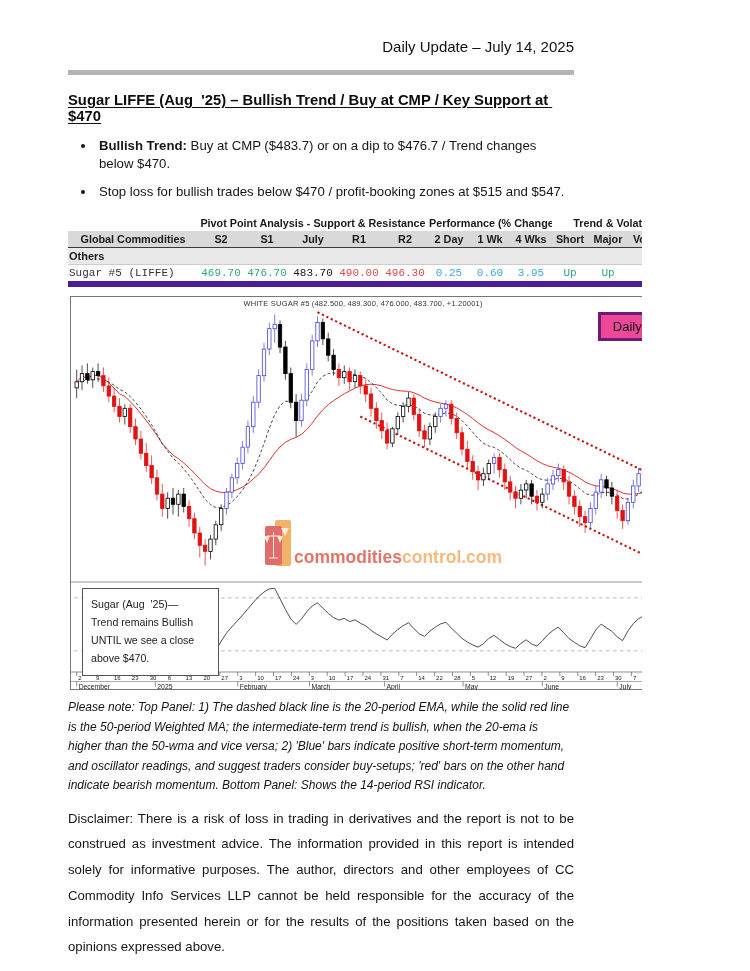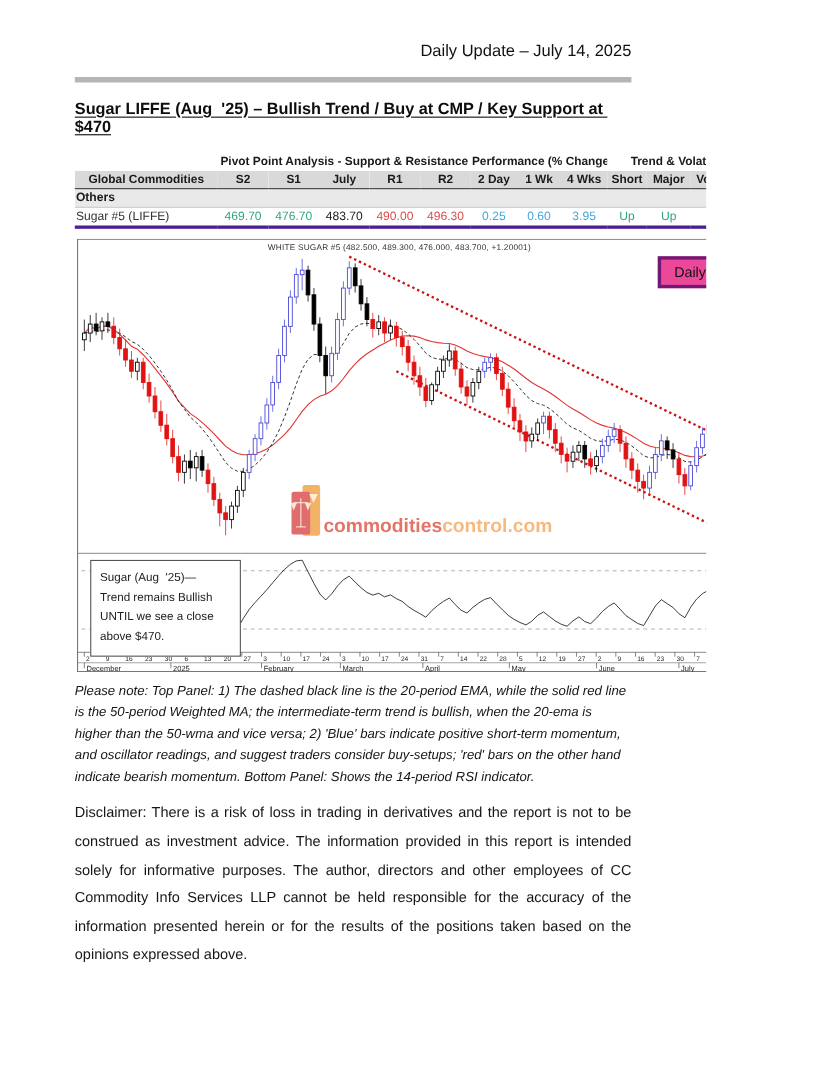--- a/index.html
+++ b/index.html
@@ -16,21 +16,21 @@
   ul.bullets li { font-size:13.2px; margin-bottom:10px; padding-left:3px; line-height:1.35; }
   ul.bullets .b { font-weight:bold; }
 
   table.pivot { margin:15px 0 0 68px; width:614px; border-collapse:collapse; table-layout:fixed;
     font-size:11px; color:#1a1a1a; }
   table.pivot td, table.pivot th { padding:2px 1px; font-weight:normal; overflow:hidden; white-space:nowrap; }
   tr.grouphead td { font-weight:bold; text-align:center; font-size:10.8px; }
   tr.colhead td { background:#d9d9d9; font-weight:bold; text-align:center; font-size:10.8px;
     border-bottom:1.5px solid #3a3a3a; }
   tr.section td { background:#e9e9e9; font-weight:bold; text-align:left; border-bottom:1px solid #cccccc; }
-  tr.datarow td { text-align:center; border-bottom:3px solid #4c1d95; }
+  tr.datarow td { text-align:center; border-bottom:6px solid #4c1d95;font-family:Liberation Mono, monospace; }
   tr.datarow td.name { text-align:left; color:#333; }
 
   .chart { position:relative; margin:9px 0 0 70px; width:622px; height:394px; background:#fff; }
   .chart svg { position:absolute; left:0; top:0; }
   .chart-title { position:absolute; left:4px; top:3px; width:578px; text-align:center;
     font-size:7.5px; color:#333; letter-spacing:0.2px; }
   .daily-chart-box { position:absolute; right:0; top:16px; width:88px; height:23px; background:#ec4899;
     border:3px solid #701a75; font-size:13px; color:#111; display:flex; align-items:center; justify-content:center; }
   .annotation-box { position:absolute; left:12px; top:292px; width:127px; height:80px; background:#fff;
     border:1px solid #555; font-size:10.6px; color:#222; padding:6px 0 0 8px; line-height:18px; }
@@ -41,20 +41,24 @@
 </head>
 <body>
 
 <div class="page">
 
   <div class="date-line">Daily Update – July 14, 2025</div>
   <div class="divider"></div>
 
   <div class="report-title">Sugar LIFFE (Aug  '25) – Bullish Trend / Buy at CMP / Key Support at $470</div>
 
+  <ul class="bullets">
+    <li><span class="b">Bullish Trend:</span><span> Buy at CMP ($483.7) or on a dip to $476.7 / Trend changes below $470.</span></li>
+    <li><span>Stop loss for bullish trades below $470 / profit-booking zones at $515 and $547.</span></li>
+  </ul>
 
   <table class="pivot">
     <colgroup>
       <col style="width:130px">
         <col style="width:46px">
         <col style="width:46px">
         <col style="width:46px">
       <col style="width:46px">
         <col style="width:46px">
         <col style="width:42px">

